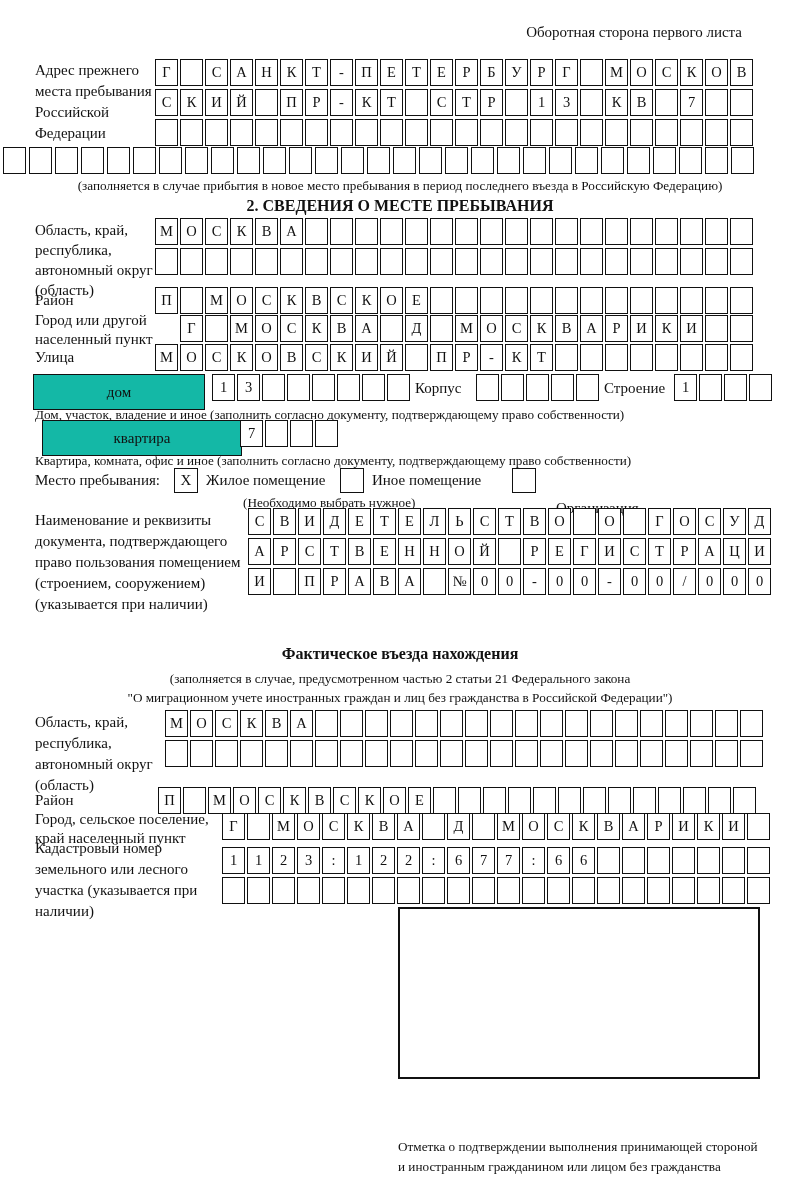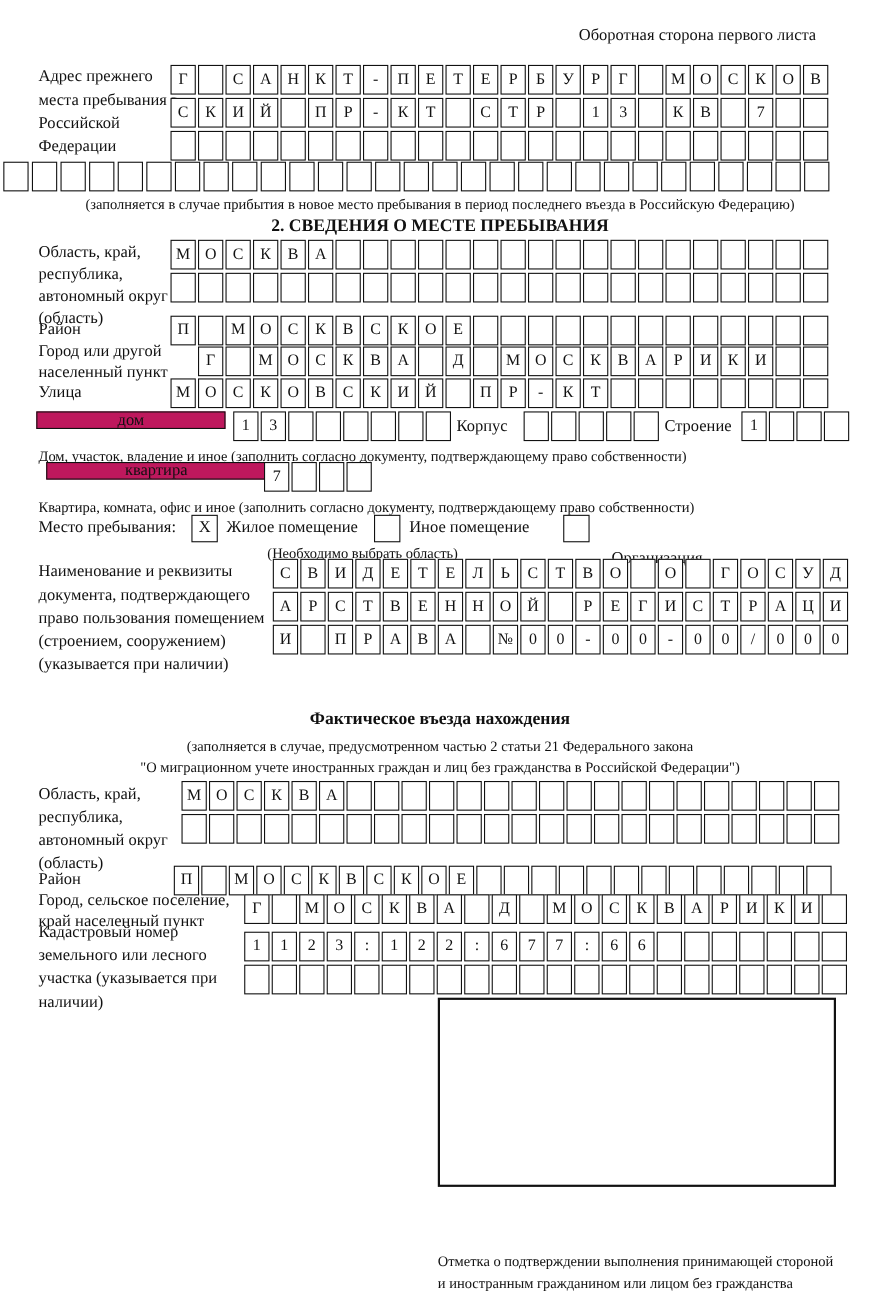--- a/index.html
+++ b/index.html
@@ -14,22 +14,22 @@
   .center{width:800px;left:0;text-align:center;}
   .bold{font-weight:bold;}
   .boxrow{position:absolute;display:flex;gap:2px;}
   .boxrow .cell{
     width:23px;height:27px;box-sizing:border-box;border:1.8px solid #111;
     display:flex;align-items:center;justify-content:center;
     font-size:14.5px;font-weight:normal;background:#fff;flex:0 0 auto;
   }
   .widegap{gap:3px;}
   .framefield{
-    position:absolute;box-sizing:border-box;border:1.8px solid #111;height:16px;
-    display:flex;align-items:center;justify-content:center;font-size:15px;background:#be185d;font-family:Liberation Serif, serif;
+    position:absolute;box-sizing:border-box;border:1.8px solid #111;height:36px;
+    display:flex;align-items:center;justify-content:center;font-size:15px;background:#14b8a6;font-family:Liberation Serif, serif;
   }
   .checkbox{
     position:absolute;width:24px;height:25px;box-sizing:border-box;border:1.8px solid #111;
     display:flex;align-items:center;justify-content:center;font-size:15px;background:#fff;
   }
   .stampbox{
     position:absolute;box-sizing:border-box;border:2px solid #111;background:#fff;
   }
 </style>
 </head>
@@ -325,21 +325,21 @@
   </div>
 <div class="abs cap" style="left:35px;top:452px;">Квартира, комната, офис и иное (заполнить согласно документу, подтверждающему право собственности)</div>
 
 <div class="abs lbl" style="left:35px;top:470px;">Место пребывания:</div>
 <div class="checkbox" style="left:174px;top:468px;">X</div>
 <div class="abs lbl" style="left:206px;top:470px;">Жилое помещение</div>
 <div class="checkbox" style="left:340px;top:468px;"></div>
 <div class="abs lbl" style="left:372px;top:470px;">Иное помещение</div>
 <div class="checkbox" style="left:512px;top:468px;"></div>
 <div class="abs lbl" style="left:556px;top:498px;">Организация</div>
-<div class="abs cap" style="left:243px;top:494px;">(Необходимо выбрать область)</div>
+<div class="abs cap" style="left:243px;top:494px;">(Необходимо выбрать нужное)</div>
 
 <div class="abs lbl" style="left:35px;top:510px;width:215px;line-height:21px;">Наименование и реквизиты документа, подтверждающего право пользования помещением (строением, сооружением) (указывается при наличии)</div>
 <div class="boxrow" style="left:248px;top:508px;">
     <span class="cell">С</span>
     <span class="cell">В</span>
     <span class="cell">И</span>
     <span class="cell">Д</span>
     <span class="cell">Е</span>
     <span class="cell">Т</span>
     <span class="cell">Е</span>

